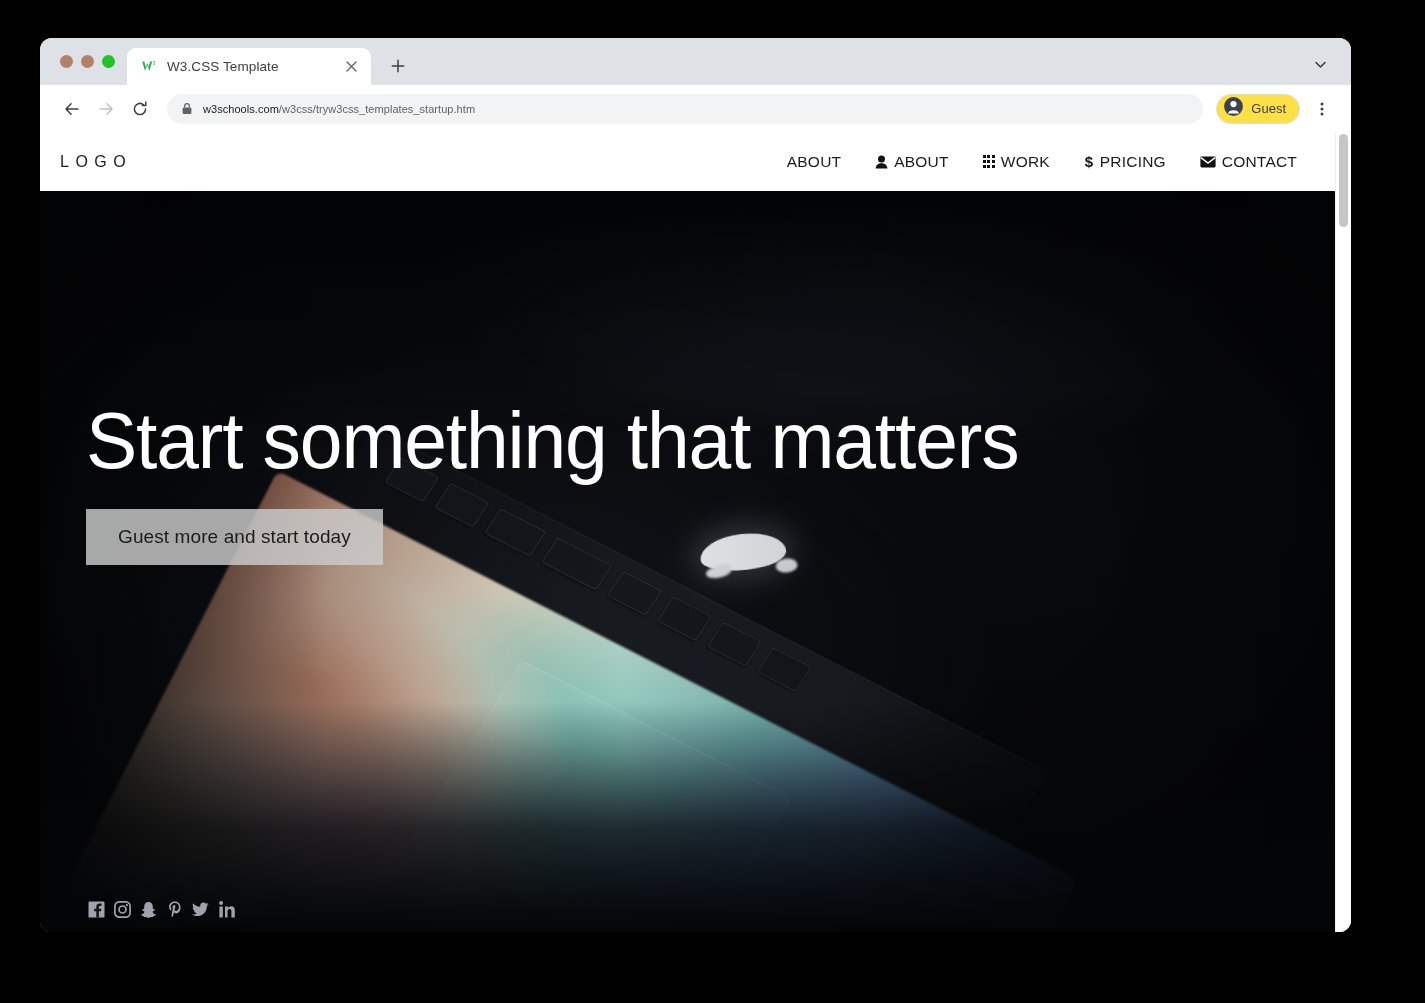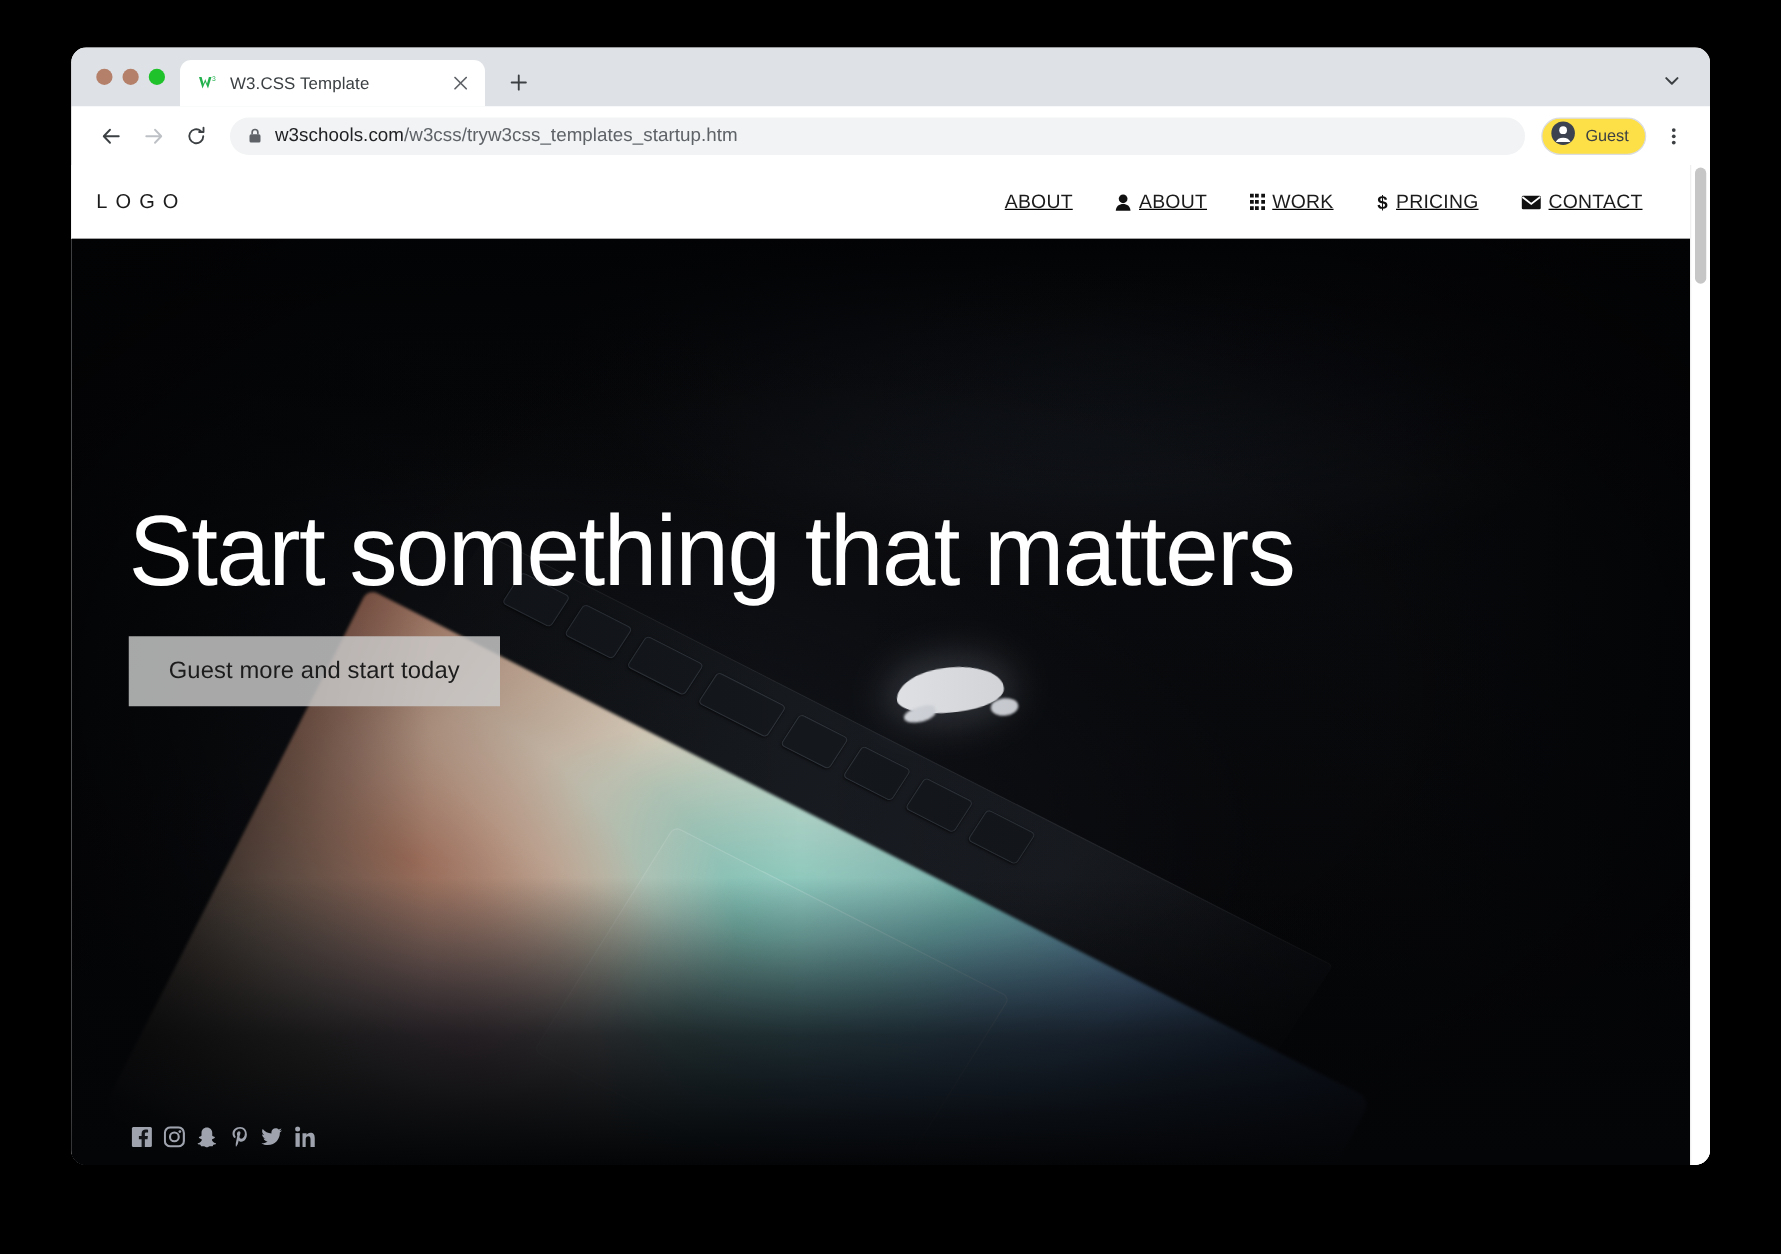--- a/index.html
+++ b/index.html
@@ -16,21 +16,21 @@
   #screen {
     position: relative;
     width: 1425px;
     height: 1003px;
     background: #000;
   }
 
   
   #browser-window {
     position: absolute;
-    left: 57px;
+    left: 40px;
     top: 38px;
     width: 1311px;
     height: 894px;
     border-radius: 12px;
     overflow: hidden;
     background: #ffffff;
     box-shadow: 0 0 44px 18px rgba(0,0,0,0.85);
   }
 
   
@@ -140,21 +140,21 @@
     align-items: center;
     padding: 0 14px;
     box-sizing: border-box;
     gap: 10px;
     min-width: 0;
   }
 
   #lock-icon { flex: 0 0 auto; display:flex; align-items:center; color:#5f6368; }
 
   #url-text {
-    font-size: 15px;
+    font-size: 11px;
     color: #202124;
     white-space: nowrap;
     overflow: hidden;
     text-overflow: ellipsis;
     letter-spacing: 0.05px;
   }
   #url-text .url-host { color: #202124; }
   #url-text .url-path { color: #5f6368; }
 
   #profile-chip {
@@ -208,21 +208,20 @@
     font-size: 16px;
     color: #1b1b1b;
     letter-spacing: 6.5px;
     font-weight: 400;
   }
 
   #site-nav-links {
     margin-left: auto;
     display: flex;
     align-items: flex-end;
-    text-decoration: underline;
   }
 
   .nav-link {
     display: flex;
     align-items: center;
     gap: 6px;
     padding: 0 17px;
     font-size: 15.5px;
     color: #1b1b1b;
     letter-spacing: 0.2px;

